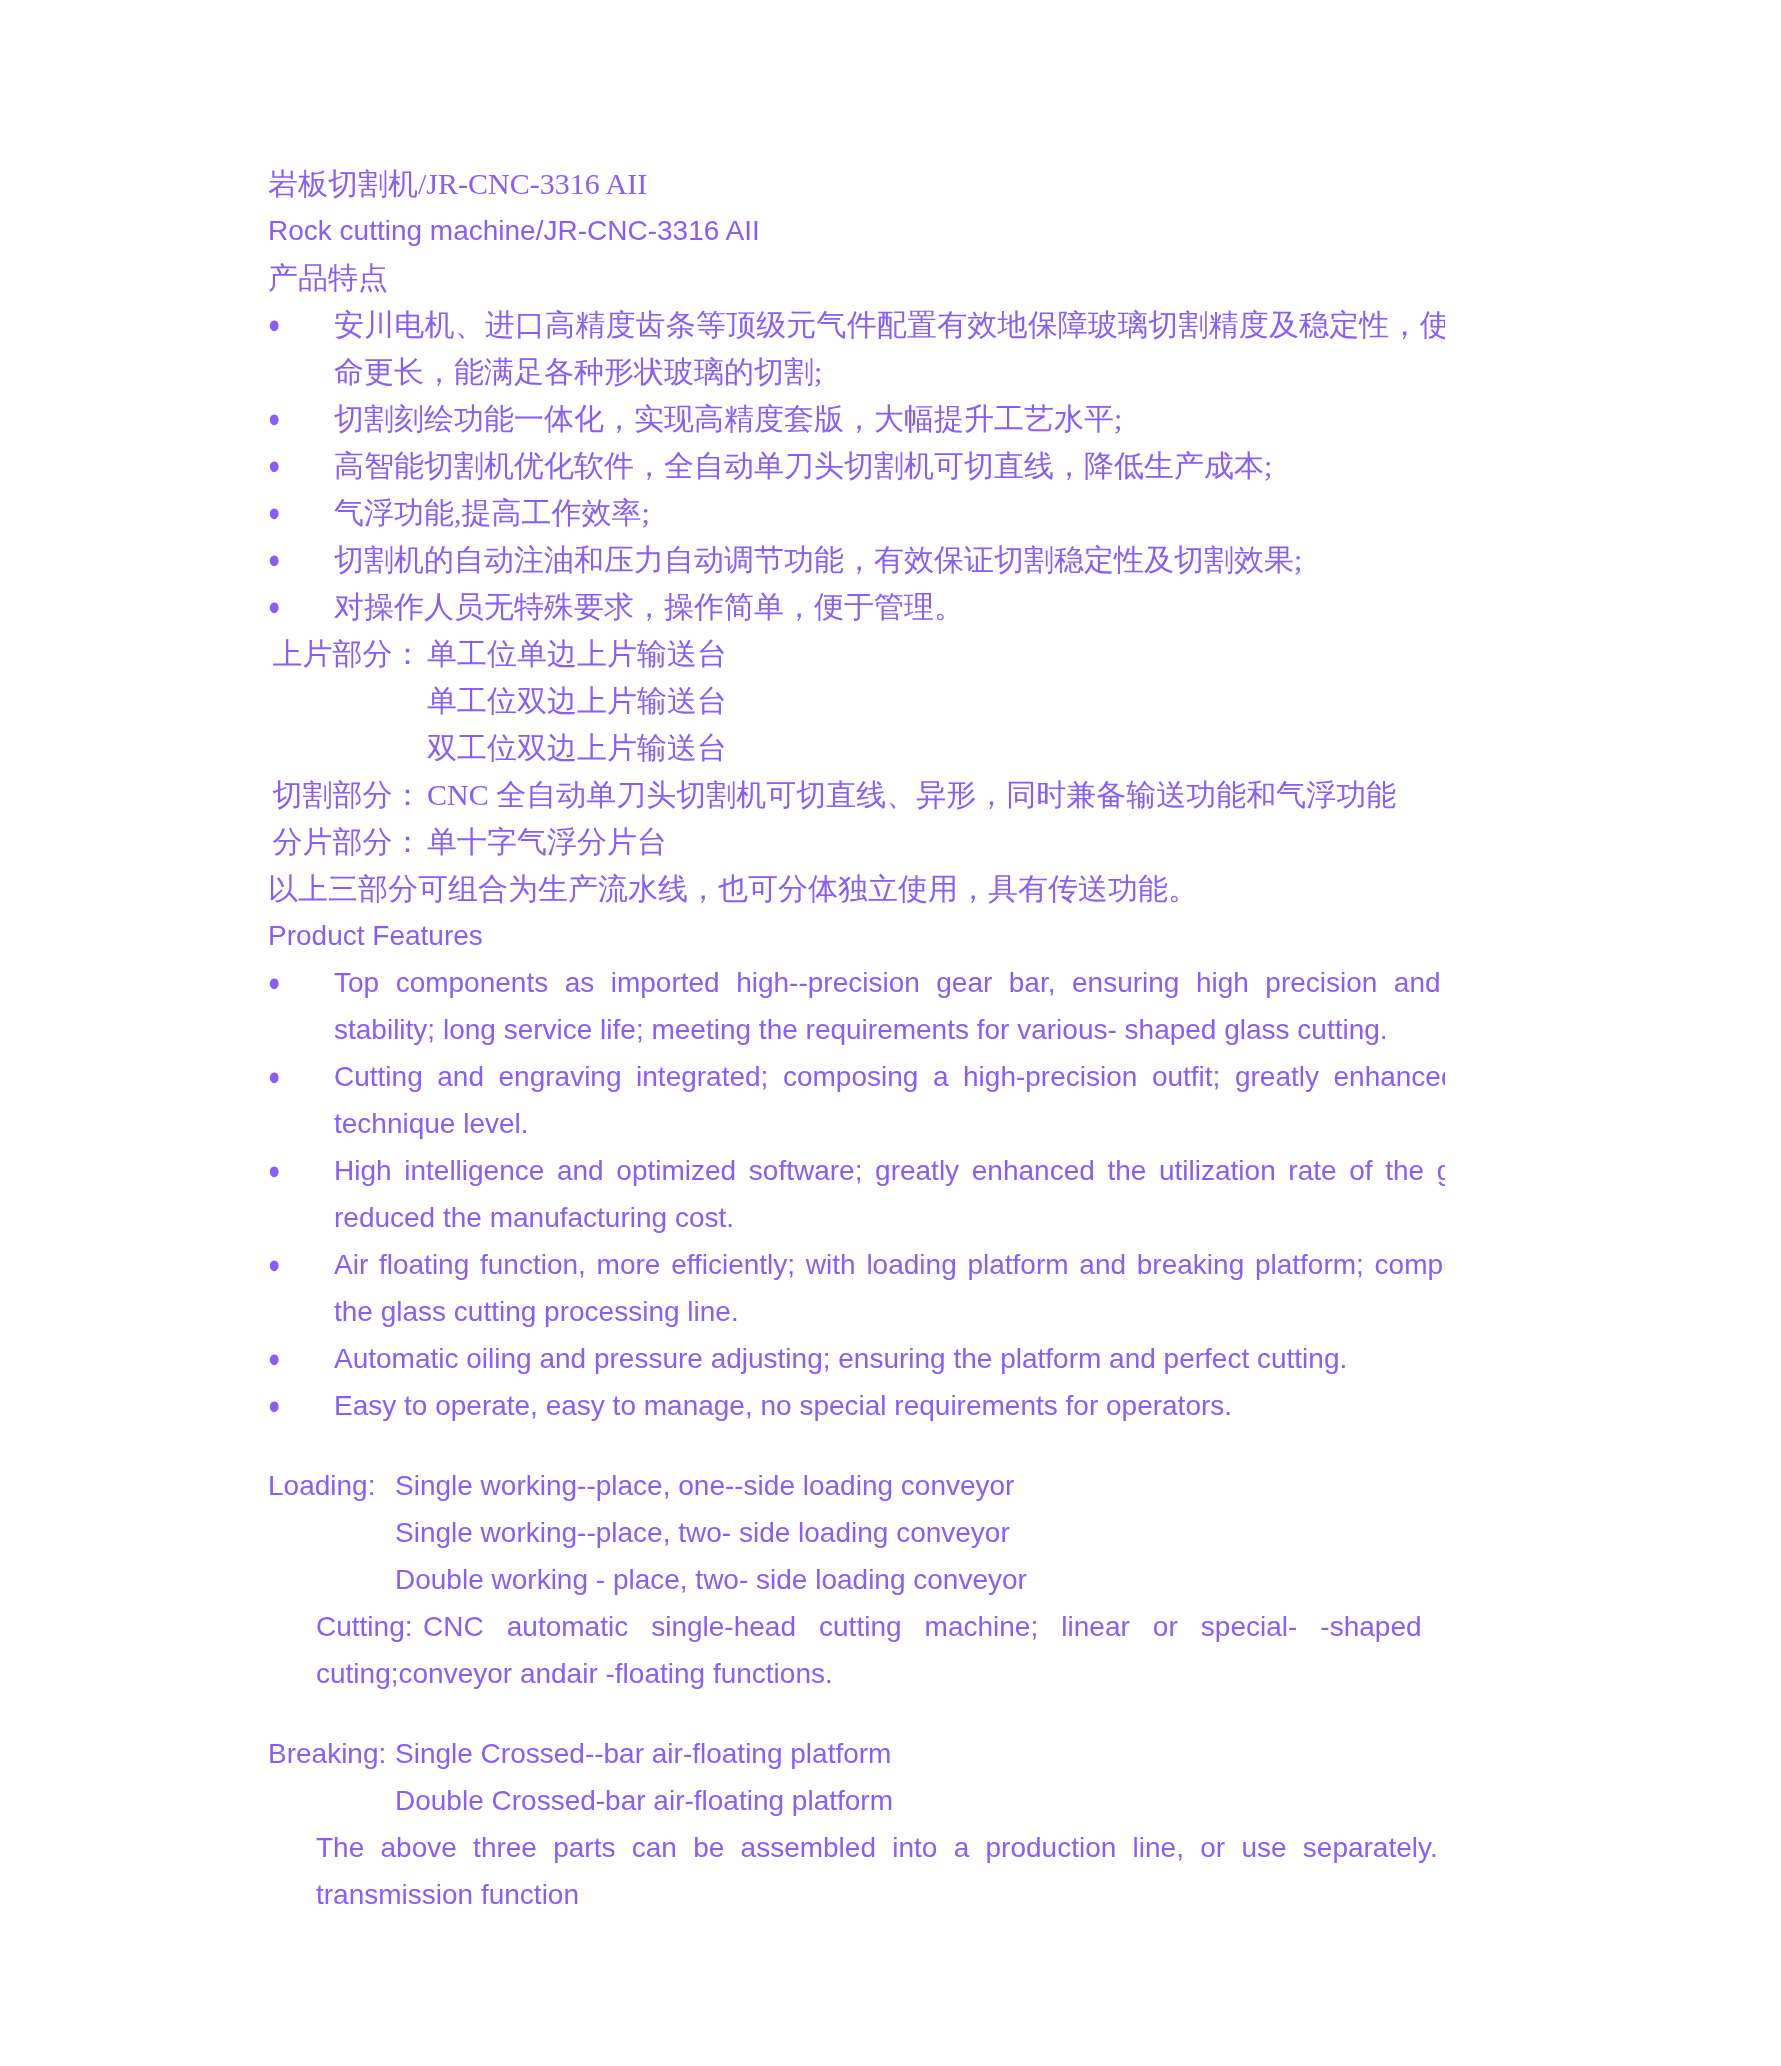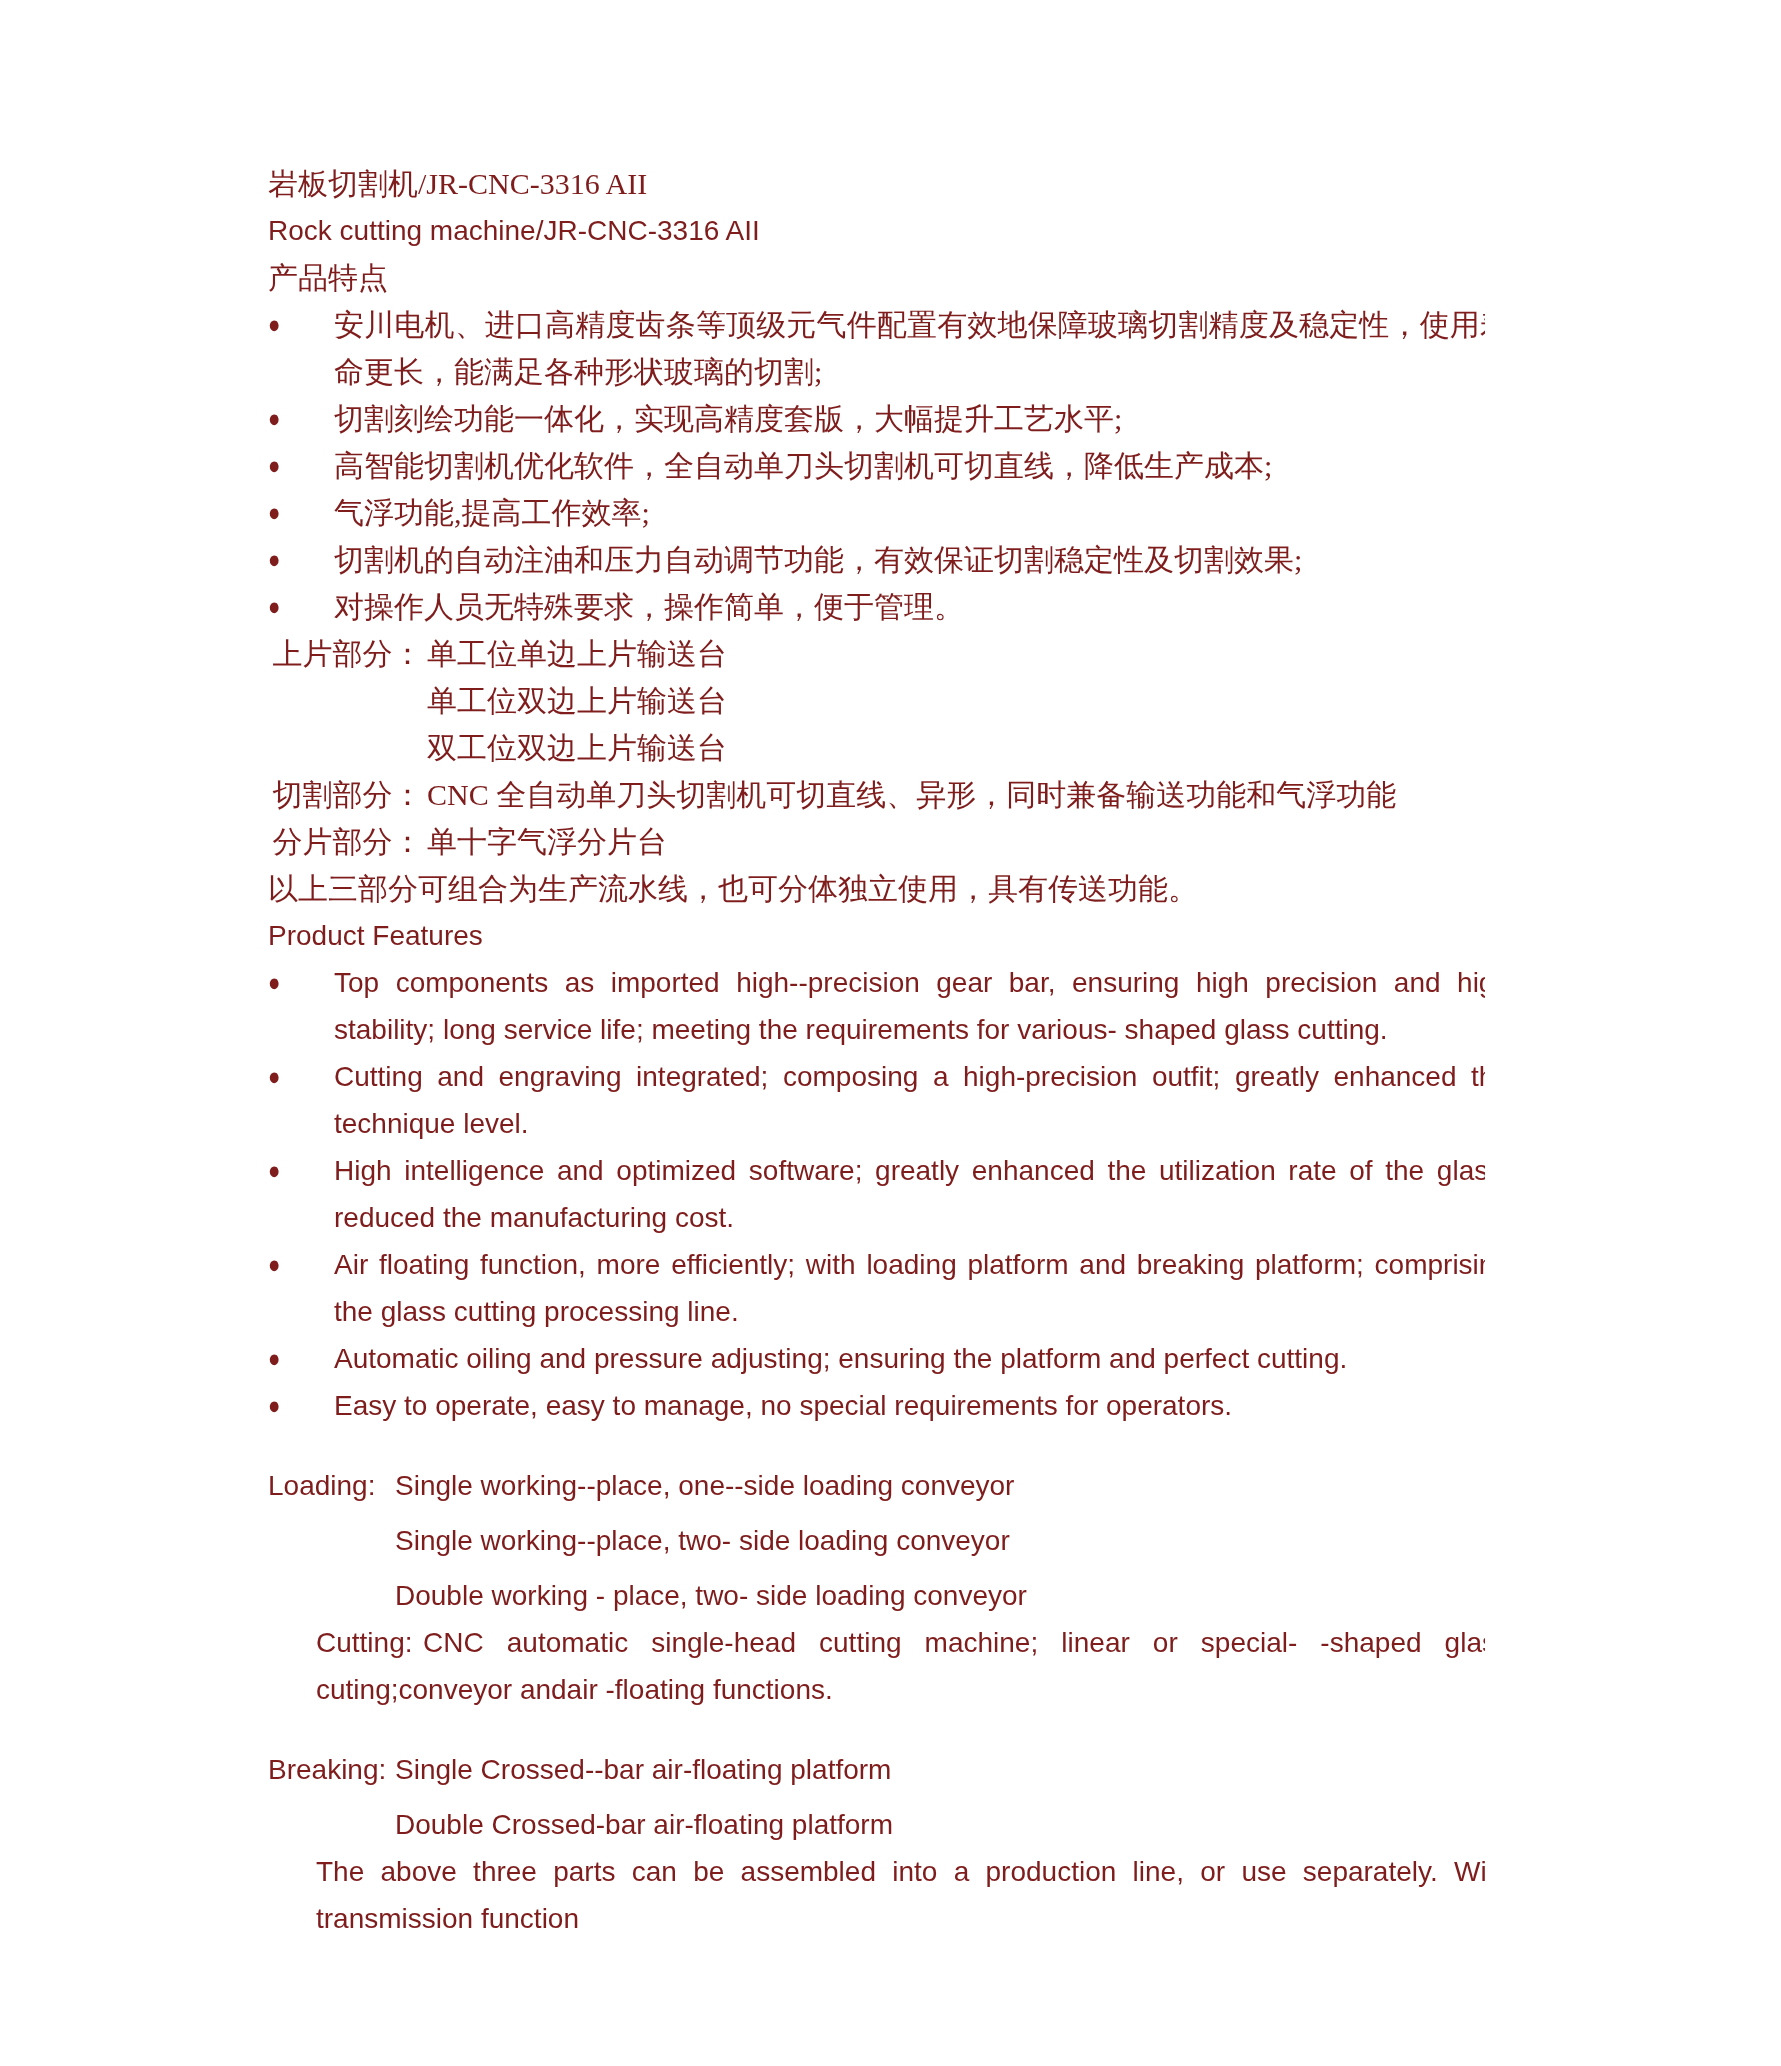--- a/index.html
+++ b/index.html
@@ -5,23 +5,22 @@
   html, body {
     margin: 0;
     padding: 0;
     background: #ffffff;
   }
   .page {
     position: relative;
     width: 1445px;
     height: 2066px;
     background: #ffffff;
-    color: #7f1d1d;
+    color: #8b5cf6;
     overflow: hidden;
-    padding-left: 40px;
   }
   .content {
     position: absolute;
     left: 268px;
     top: 160px;
     width: 1242px;
   }
   .line {
     line-height: 47px;
   }
@@ -62,21 +61,20 @@
   .indent-zh {
     padding-left: 159px;
   }
   .en-label {
     display: inline-block;
     width: 127px;
     margin-top: 33px;
   }
   .indent-en {
     padding-left: 127px;
-    margin-top: 8px;
   }
   .sec-label {
     margin-right: 10.5px;
   }
 </style>
 </head>
 <body>
 
 <div class="page">
   <div class="content">

